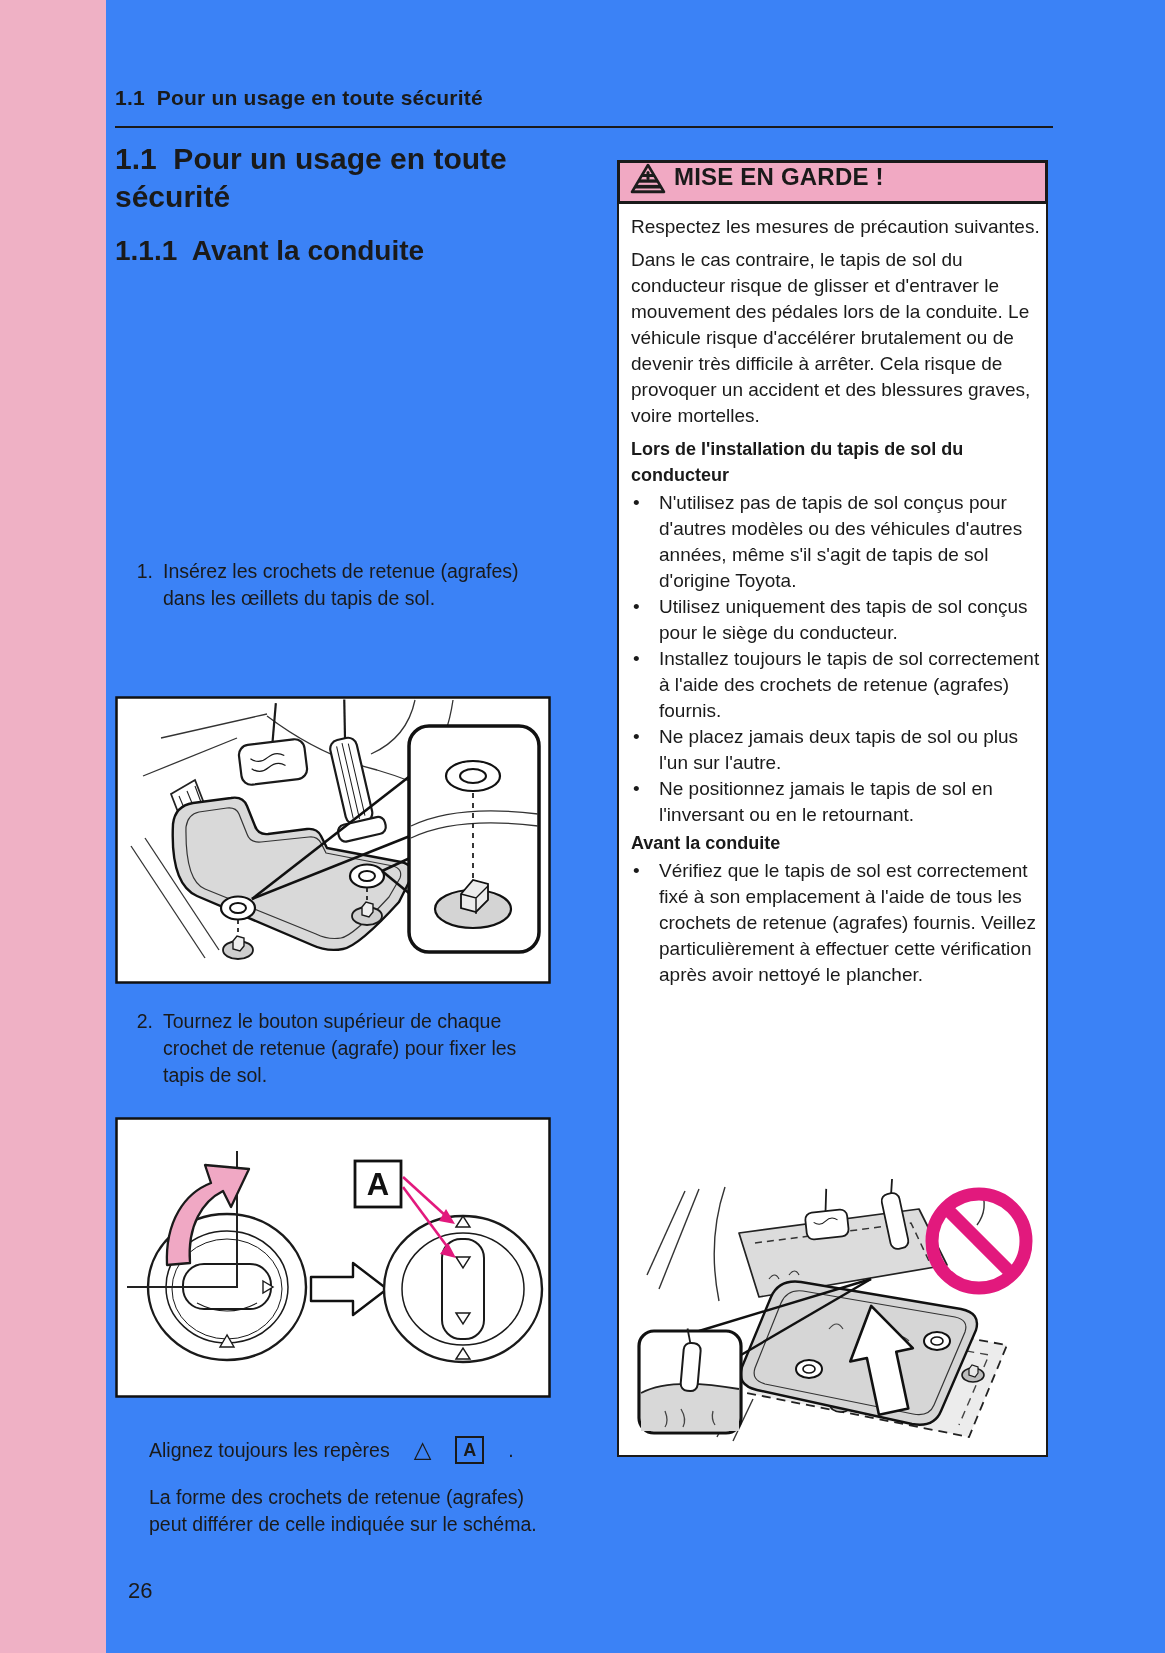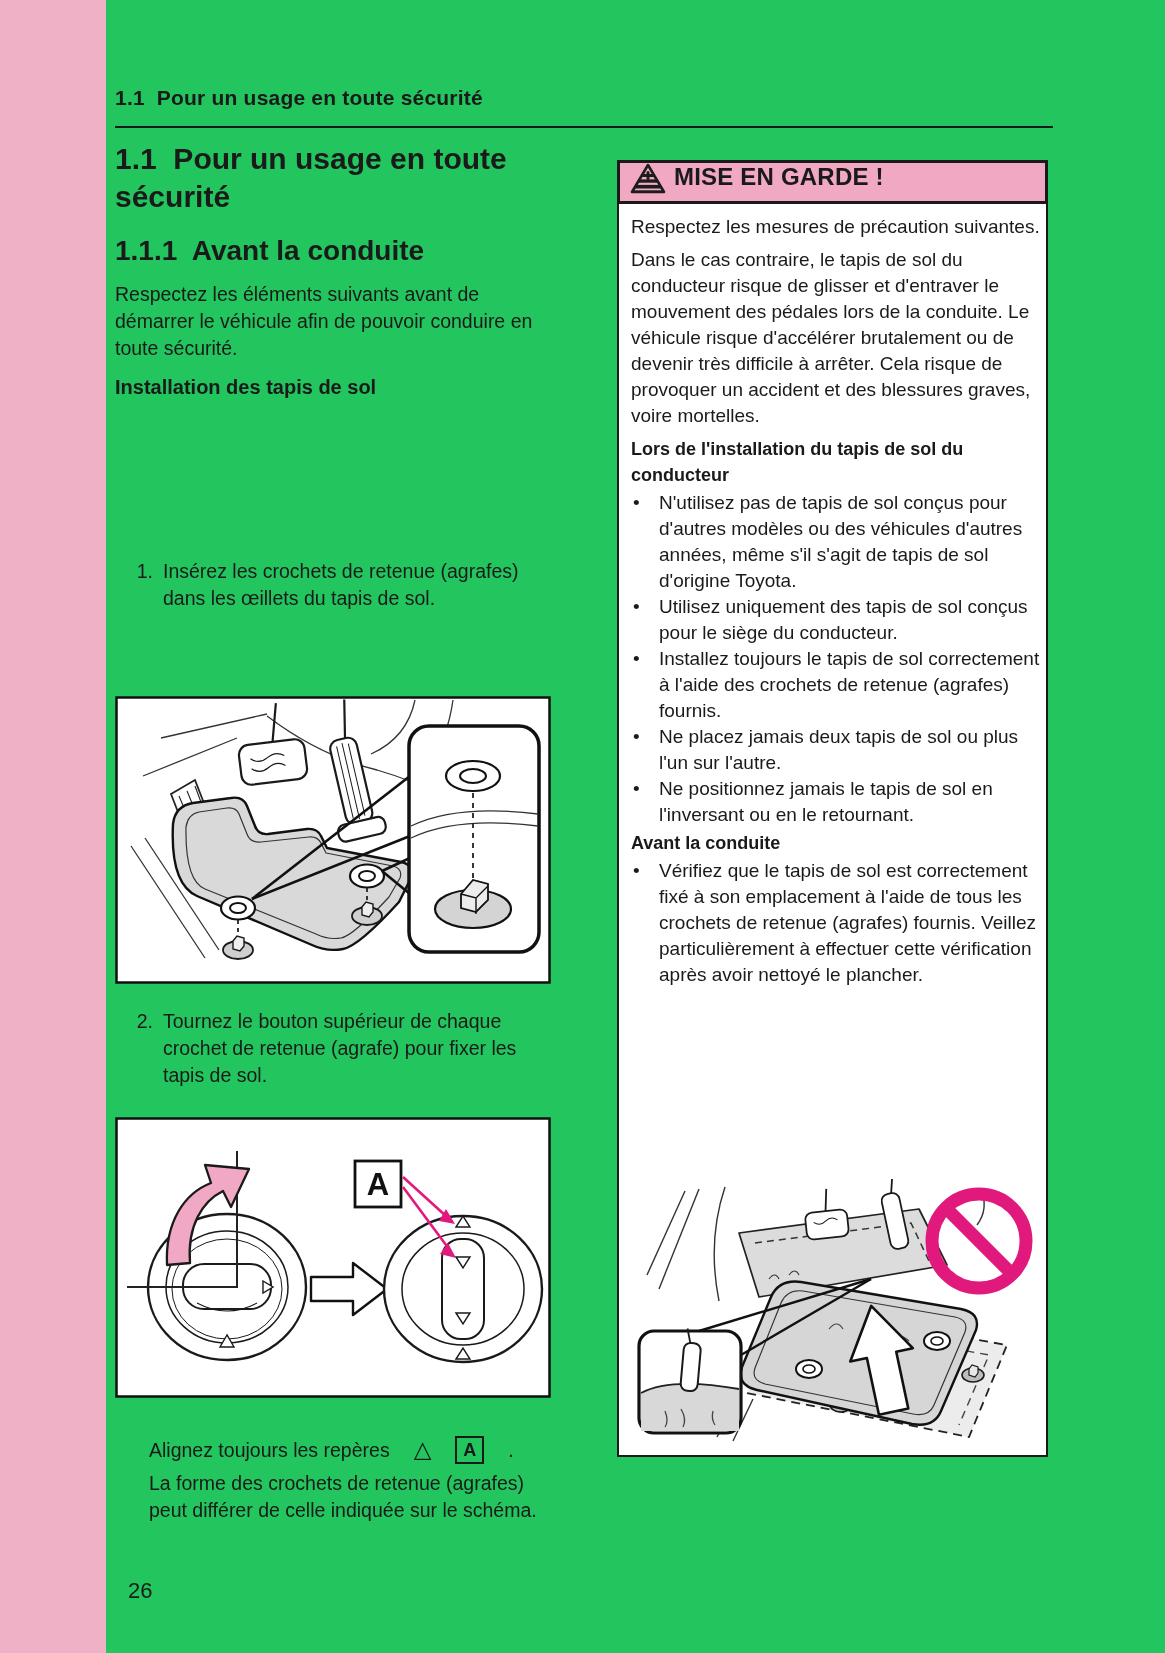--- a/index.html
+++ b/index.html
@@ -1,17 +1,17 @@
 <!DOCTYPE html>
 <html style="--sidebar-pink: #efb1c5; --warning-header-pink: #f1a9c3; --accent-magenta: #e2197d; --figure-gray: #d9d9d9;"><head>
 <meta charset="utf-8">
 <style>
   html,body{margin:0;padding:0;background:#ffffff;}
   .page{
-    position:relative;width:1165px;height:1653px;background:#22c55e;
+    position:relative;width:1165px;height:1653px;background:#3b82f6;
     font-family:"Liberation Sans","DejaVu Sans",sans-serif;color:#1a1a1a;overflow:hidden;
   }
   .sidebar{position:absolute;left:0;top:0;width:106px;height:1653px;background:var(--sidebar-pink,#efb1c5);}
   .running-header{position:absolute;left:115px;top:86px;width:938px;font-size:21px;font-weight:bold;letter-spacing:.2px;}
   .header-rule{position:absolute;left:115px;top:126px;width:938px;border-top:2px solid #1a1a1a;}
   
   .lcol{position:absolute;left:115px;width:436px;}
   .h1{top:140px;font-size:30px;line-height:38px;font-weight:bold;}
   .h2{top:236px;font-size:28px;line-height:30px;font-weight:bold;}
   .p{font-size:19.5px;line-height:27px;}
@@ -23,21 +23,21 @@
   .step .stext{flex:1;padding-left:6px;}
   .step1{top:558px;padding-left:14px;width:422px;}
   .step2{top:1008px;padding-left:14px;width:422px;}
   .fig{position:absolute;left:115px;}
   .fig1{top:696px;}
   .fig2{top:1117px;}
   .caption{top:1436px;padding-left:34px;width:402px;}
   .cap-line1{display:flex;align-items:center;gap:24px;font-size:19.5px;}
   .tri{font-size:23px;line-height:23px;position:relative;top:-1px;}
   .abox{display:inline-block;border:2px solid #1a1a1a;padding:0 6px;font-weight:bold;font-size:18px;line-height:24px;}
-  .cap-note{margin-top:6px;}
+  .cap-note{margin-top:20px;}
   .pagenum{position:absolute;left:128px;top:1578px;font-size:22px;font-weight:normal;}
   
   .warnbox{position:absolute;left:617px;top:160px;width:431px;height:1297px;box-sizing:border-box;
     border:2px solid #1a1a1a;border-top:none;background:#fff;}
   .warnhead{position:absolute;left:-2px;top:0;width:431px;height:44px;box-sizing:border-box;
     border:3px solid #1a1a1a;background:var(--warning-header-pink,#f1a9c3);
     display:flex;align-items:flex-start;gap:8px;padding:0 10px;}
   .warnhead .wtitle{font-size:24px;font-weight:bold;letter-spacing:.2px;}
   .warnbody{position:absolute;left:0;top:44px;right:0;bottom:0;padding:10px 0 0 12px;overflow:hidden;}
   .wp{font-size:19px;line-height:26px;margin:0 0 7px 0;}
@@ -52,22 +52,20 @@
 <body>
 
 <div class="page">
   <div class="sidebar"></div>
 
   <div class="running-header">1.1&nbsp; Pour un usage en toute sécurité</div>
   <div class="header-rule"></div>
 
   <div class="lcol h1">1.1&nbsp; Pour un usage en toute sécurité</div>
   <div class="lcol h2">1.1.1&nbsp; Avant la conduite</div>
-  <div class="lcol p intro">Respectez les éléments suivants avant de démarrer le véhicule afin de pouvoir conduire en toute sécurité.</div>
-  <div class="lcol subhead">Installation des tapis de sol</div>
 
   <div class="lcol p step step1">
     <span class="num">1.</span>
     <span class="stext">Insérez les crochets de retenue (agrafes) dans les œillets du tapis de sol.</span>
   </div>
 
   <div class="fig fig1">
     <svg width="436" height="288" viewBox="0 0 436 288">
       <rect x="1.5" y="1.5" width="433" height="285" fill="#fff" stroke="#111" stroke-width="2.5"></rect>
 

